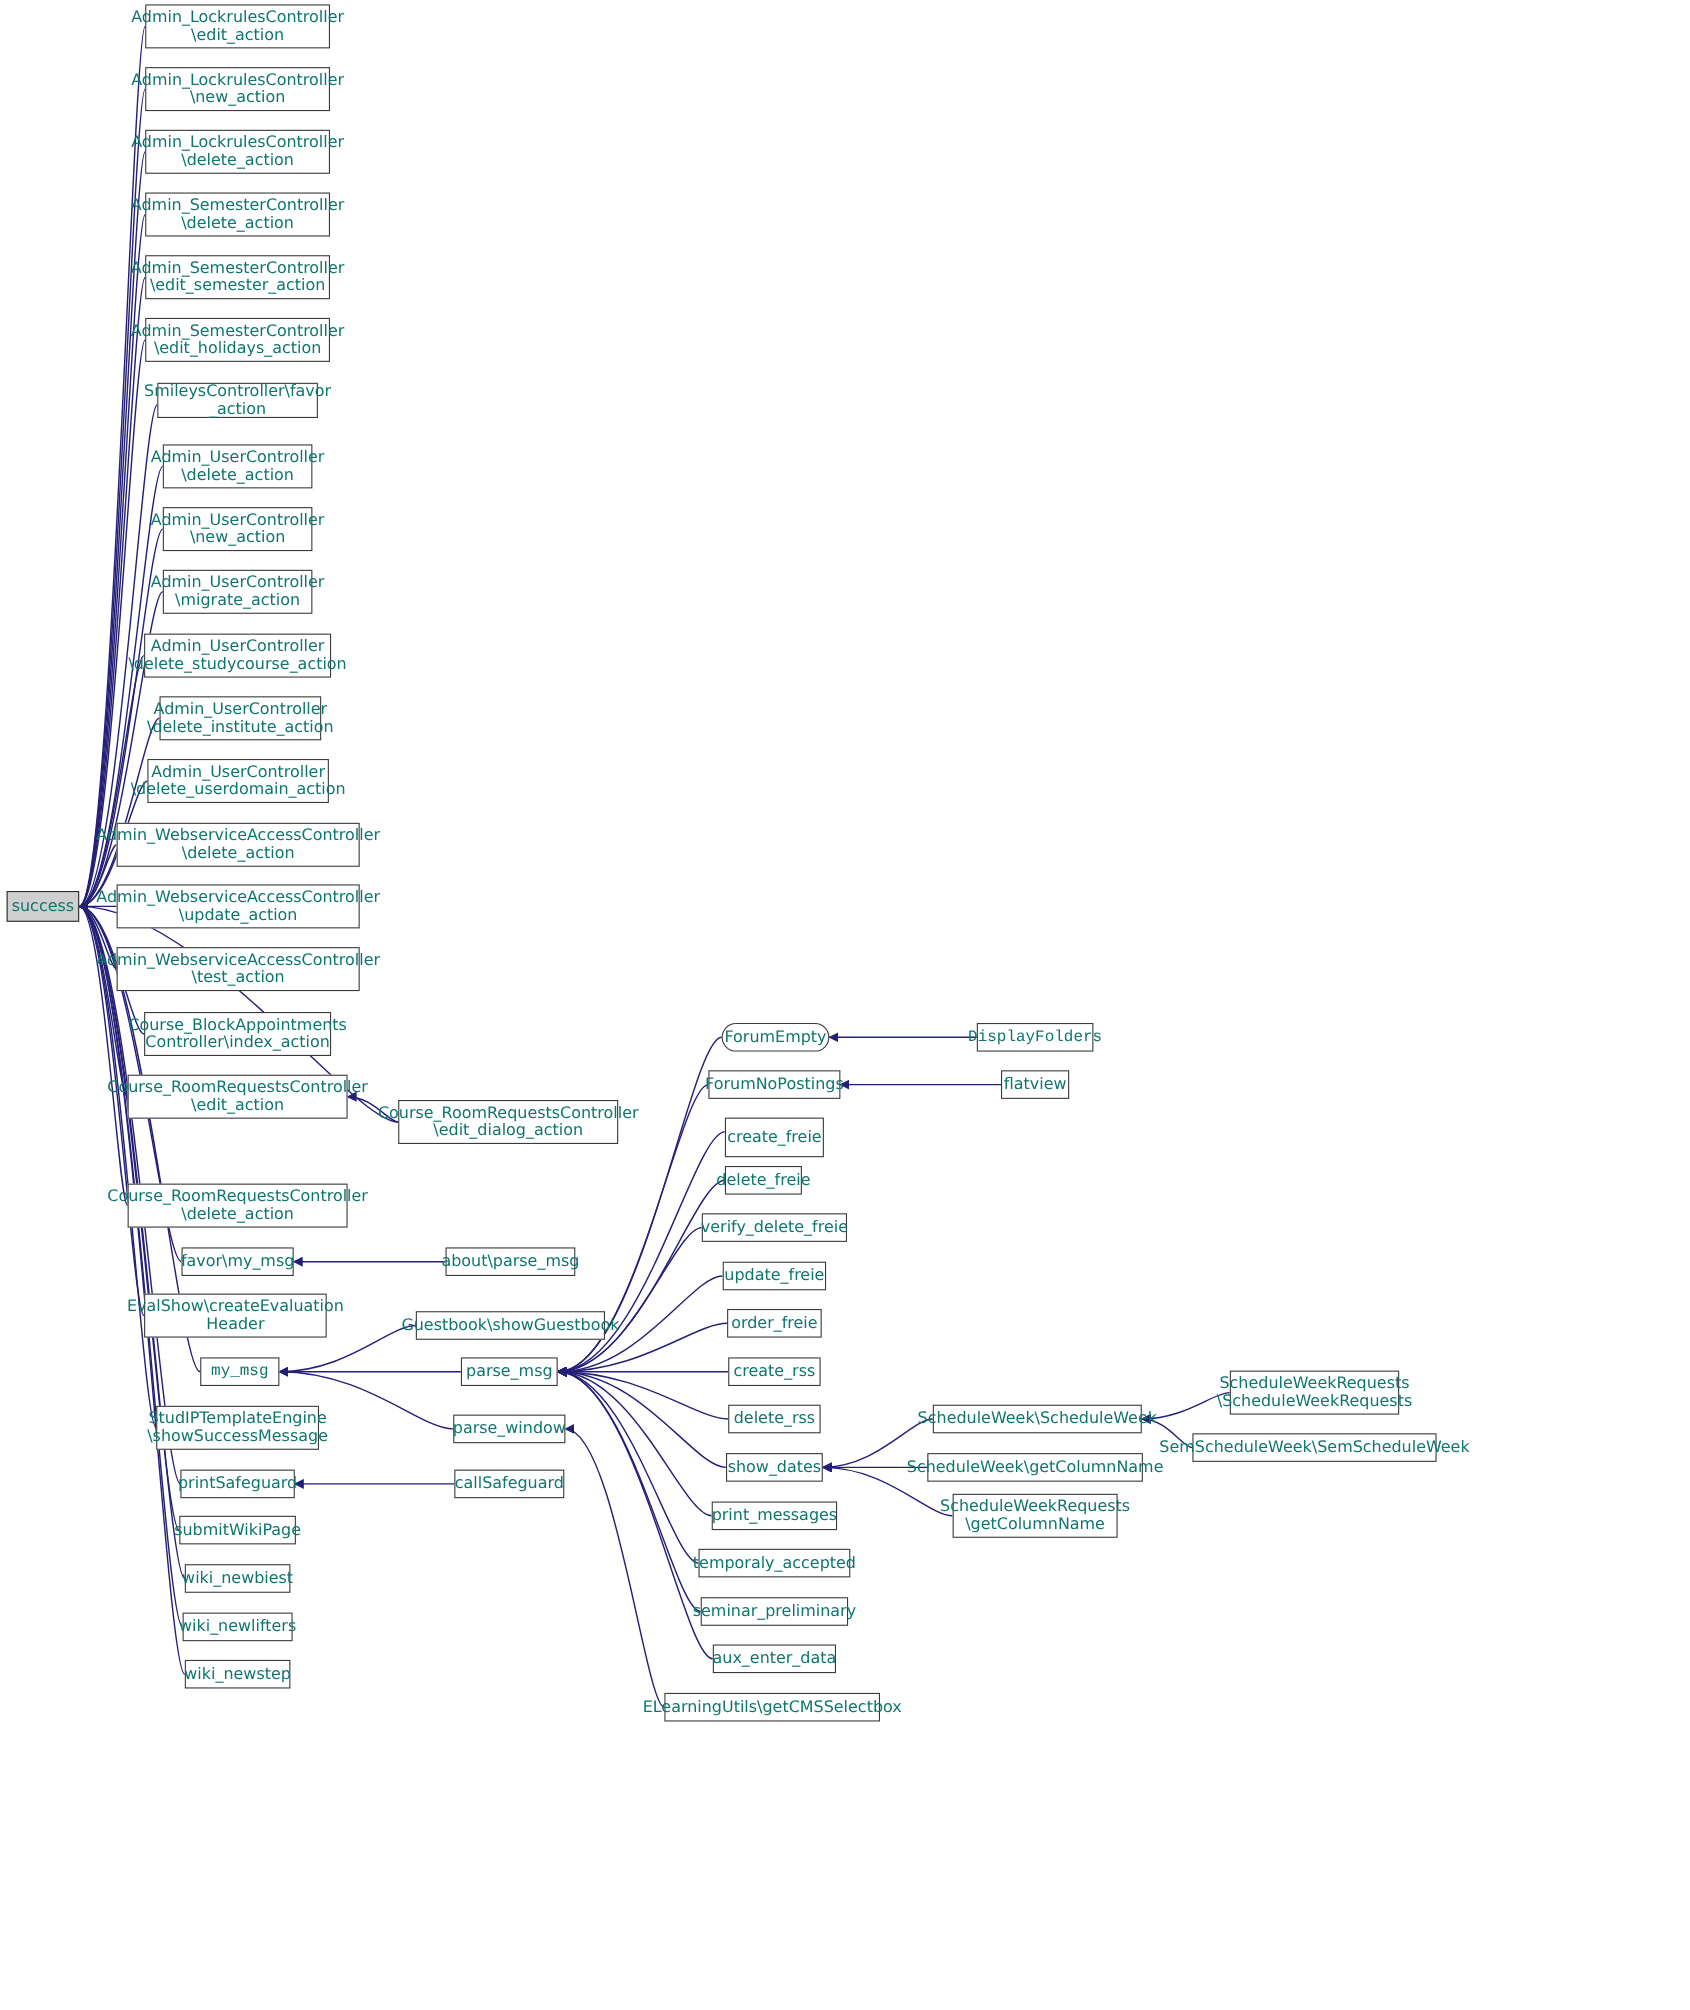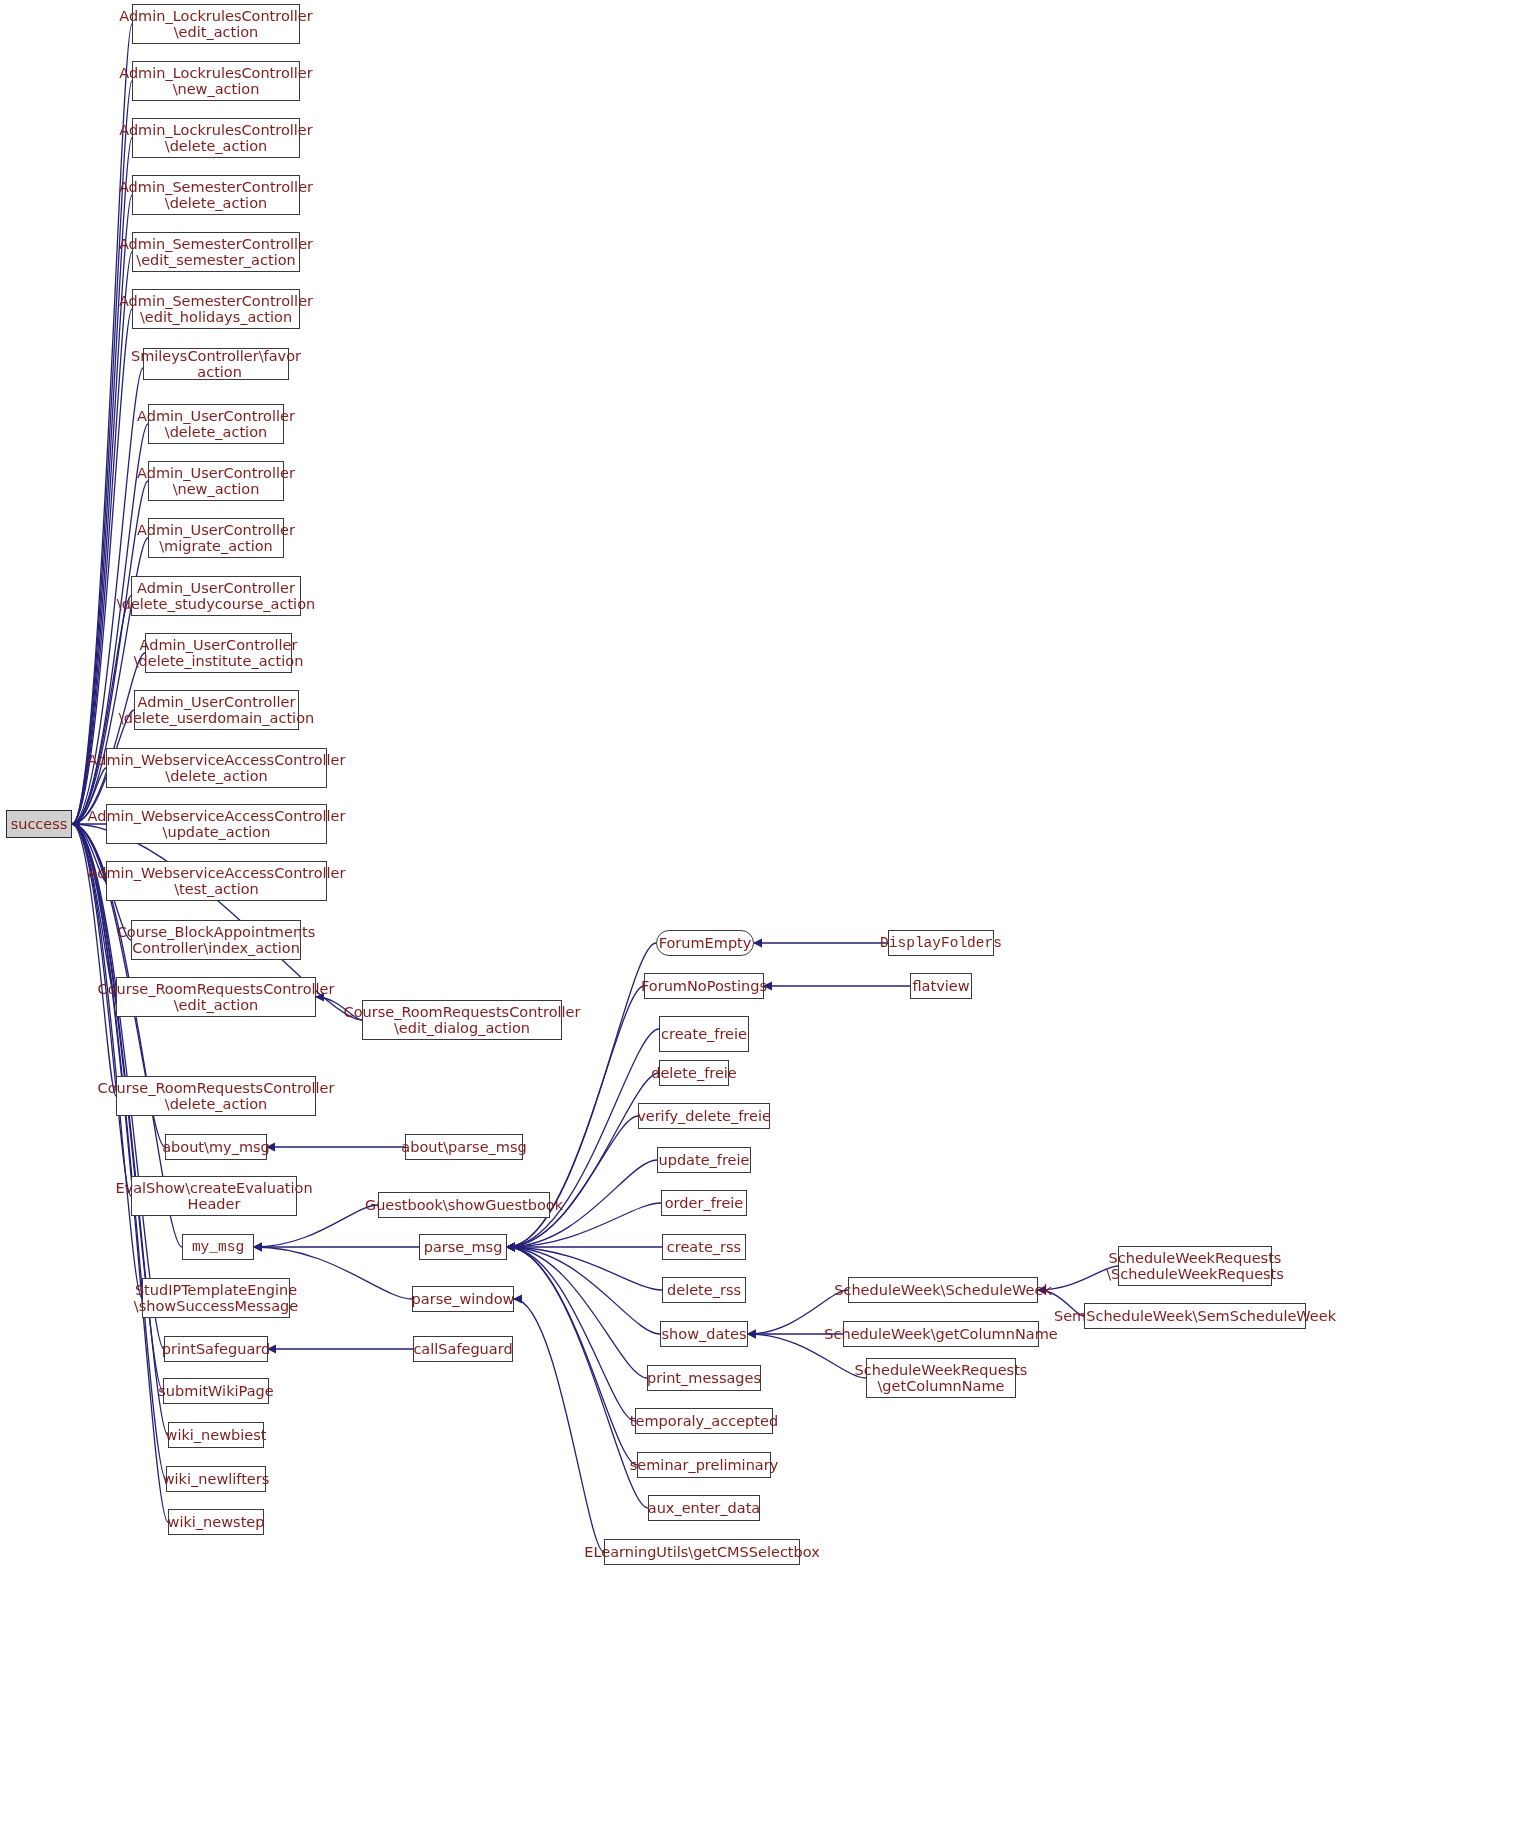--- a/index.html
+++ b/index.html
@@ -1,21 +1,21 @@
 <!DOCTYPE html>
 <html><head>
 <meta charset="utf-8">
 <style>
   html,body{margin:0;padding:0;background:#ffffff;}
   body{font-family:"DejaVu Sans","Liberation Sans",sans-serif;}
   #canvas{position:relative;width:1536px;height:1827px;background:#fff;overflow:hidden;}
   svg#edges{position:absolute;left:0;top:0;width:1536px;height:1827px;pointer-events:none;}
   .node{position:absolute;box-sizing:border-box;border:1px solid #3a3a3a;background:#ffffff;
         display:flex;align-items:center;justify-content:center;text-align:center;
-        font-size:14.5px;line-height:16px;color:#7f1d1d;padding:2px 4px;white-space:pre-line;}
+        font-size:14.5px;line-height:16px;color:#0f766e;padding:2px 4px;white-space:pre-line;}
   .node.root{background:#cfcfcf;border-color:#2a2a2a;}
 </style>
 </head>
 <body>
 
 <div id="canvas">
   <svg id="edges" xmlns="http://www.w3.org/2000/svg">
     <defs>
       <marker id="arrow" viewBox="0 0 10 10" refX="9" refY="5" markerWidth="7" markerHeight="7" orient="auto-start-reverse">
         <path d="M 0 0 L 10 5 L 0 10 z" fill="#241f77"></path>
@@ -114,21 +114,21 @@
       <div class="node" style="left: 106px; top: 804px; width: 221px; height: 40px;">Admin_WebserviceAccessController
 \update_action</div>
       <div class="node" style="left: 106px; top: 861px; width: 221px; height: 40px;">Admin_WebserviceAccessController
 \test_action</div>
       <div class="node" style="left: 131px; top: 920px; width: 170px; height: 40px;">Course_BlockAppointments
 Controller\index_action</div>
       <div class="node" style="left: 116px; top: 977px; width: 200px; height: 40px;">Course_RoomRequestsController
 \edit_action</div>
       <div class="node" style="left: 116px; top: 1076px; width: 200px; height: 40px;">Course_RoomRequestsController
 \delete_action</div>
-      <div class="node" style="left: 165px; top: 1134px; width: 102px; height: 26px;">about\my_msg</div>
+      <div class="node" style="left: 165px; top: 1134px; width: 102px; height: 26px;">favor\my_msg</div>
       <div class="node" style="left: 131px; top: 1176px; width: 166px; height: 40px;">EvalShow\createEvaluation
 Header</div>
       <div class="node" style="left: 182px; top: 1234px; width: 72px; height: 26px; font-family: Liberation Mono, monospace;">my_msg</div>
       <div class="node" style="left: 142px; top: 1278px; width: 148px; height: 40px;">StudIPTemplateEngine
 \showSuccessMessage</div>
       <div class="node" style="left: 164px; top: 1336px; width: 104px; height: 26px;">printSafeguard</div>
       <div class="node" style="left: 163px; top: 1378px; width: 106px; height: 26px;">submitWikiPage</div>
       <div class="node" style="left: 168px; top: 1422px; width: 96px; height: 26px;">wiki_newbiest</div>
       <div class="node" style="left: 166px; top: 1466px; width: 100px; height: 26px;">wiki_newlifters</div>
       <div class="node" style="left: 168px; top: 1509px; width: 96px; height: 26px;">wiki_newstep</div>

